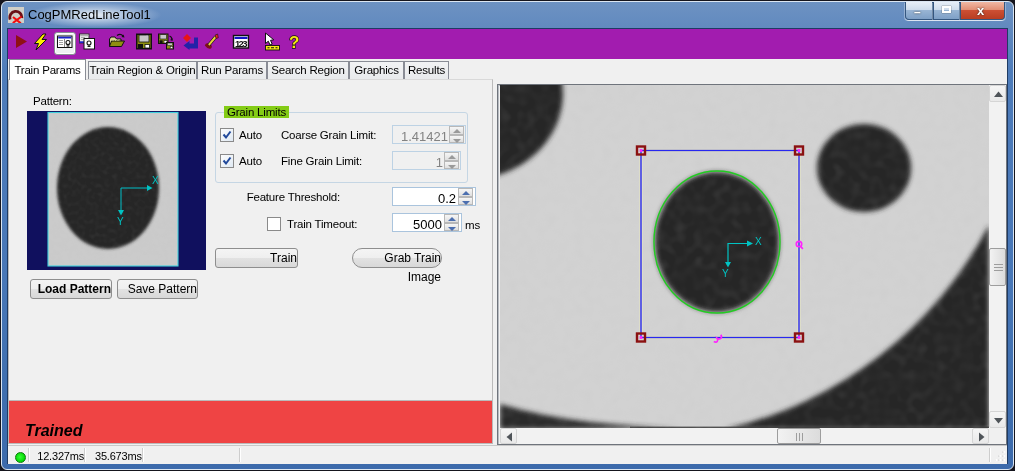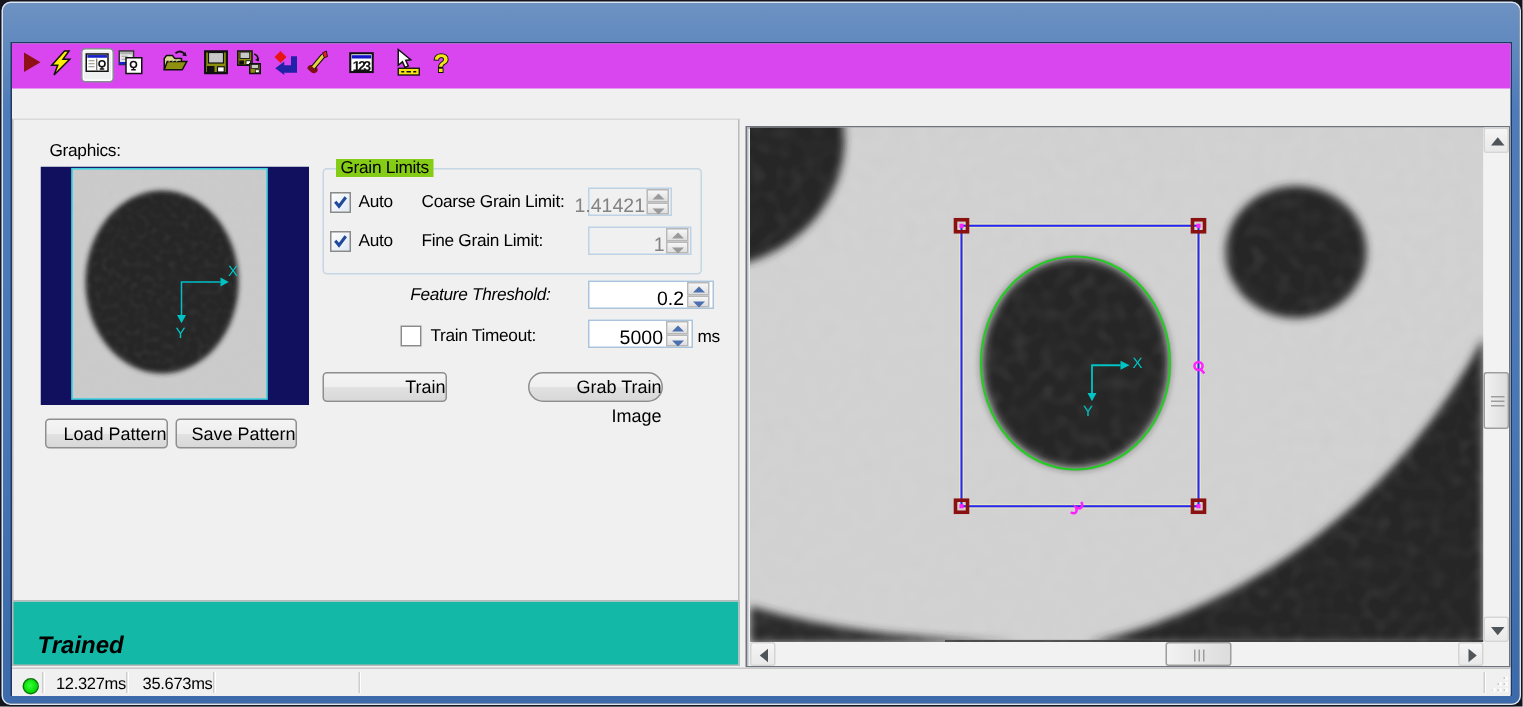--- a/index.html
+++ b/index.html
@@ -18,33 +18,33 @@
  box-shadow:0 1px 0 rgba(255,255,255,.55),-1px 1px 0 rgba(255,255,255,.3),1px 1px 0 rgba(255,255,255,.3);}
 #btnmin{left:905px;width:28px;border-radius:0 0 0 4px;
  background:linear-gradient(180deg,#e7eef7 0%,#cfdcec 45%,#98b4d4 50%,#7e9fc6 100%);}
 #btnmax{left:933px;width:27px;
  background:linear-gradient(180deg,#e7eef7 0%,#cfdcec 45%,#98b4d4 50%,#7e9fc6 100%);}
 #btnclose{left:960px;width:45px;border-radius:0 0 4px 0;
  background:linear-gradient(180deg,#f0b8a4 0%,#e28f75 45%,#cc4f33 50%,#b83d22 100%);}
 .glyph{position:absolute;color:#fff;font-weight:bold;text-shadow:0 0 2px #222;}
 #client{position:absolute;left:8px;top:29px;width:999px;height:434px;background:#f0f0f0;box-shadow:0 0 0 1px #1f3b63;}
 
-#toolbar{position:absolute;left:0;top:0;width:999px;height:30px;background:#d946ef;}
+#toolbar{position:absolute;left:0;top:0;width:999px;height:30px;background:#a21caf;}
 .ticon{position:absolute;top:5px;}
 #tbtnpressed{position:absolute;left:46px;top:3px;width:20px;height:21px;border:1px solid #878d93;
  border-radius:3px;background:#eef0f2;box-shadow:inset 0 0 0 1px #fff;}
 
 #tabrow{position:absolute;left:0;top:30px;width:485px;height:21px;}
 .tab{position:absolute;top:2px;height:18px;box-sizing:border-box;border:1px solid #898c95;border-bottom:none;
  background:linear-gradient(180deg,#f2f3f4,#e8eaec);text-align:center;font-size:11.5px;letter-spacing:-0.2px;line-height:17px;white-space:nowrap;overflow:hidden;}
 .tab.active{top:0;height:21px;background:#fff;z-index:3;line-height:20px;}
 
 #tabpage{position:absolute;left:0;top:50px;width:485px;height:322px;background:#f0f0f0;
  border:1px solid #bababa;box-sizing:border-box;z-index:2;border-top-color:#d9d9d9;}
-#trainedpanel{position:absolute;left:0;top:371px;width:485px;height:44px;background:#14b8a6;
+#trainedpanel{position:absolute;left:0;top:371px;width:485px;height:44px;background:#ef4444;
  border:1px solid #bababa;border-top:none;box-sizing:border-box;}
 #trained{position:absolute;left:16px;top:22px;font-size:16px;font-weight:bold;font-style:italic;}
 
 #statusbar{position:absolute;left:0;top:416px;width:999px;height:18px;background:#f0f0f0;
  border-top:1px solid #c8c8c8;}
 .sep{position:absolute;top:2px;height:14px;width:1px;background:#cdcdcd;border-right:1px solid #fff;}
 #greendot{position:absolute;left:7px;top:6px;width:11px;height:11px;border-radius:50%;
  background:radial-gradient(circle at 4px 4px,#39ff39,#00d800 70%,#00a800);border:1px solid #0a7a0a;box-sizing:border-box;}
 .stext{position:absolute;top:4px;font-size:11px;letter-spacing:-0.2px;}
 
@@ -79,20 +79,38 @@
 .arrdn{position:absolute;left:3px;top:3px;width:0;height:0;border:4px solid transparent;border-top:4px solid #4c6faf;border-bottom:none;}
 .arrup.gray{border-bottom-color:#9a9a9a;}
 .arrdn.gray{border-top-color:#9a9a9a;}
 .spin.dis{border-color:#bdd2e4;background:#f0f0f0;}
 .spin .val{font-size:13px;}
 #patsvg{image-rendering:auto;}
 </style></head>
 <body>
 <div id="win">
  <div id="frame"></div>
+ <div id="titlebar">
+  <div id="titleglow"></div>
+  <svg id="appicon" viewBox="0 0 16 16">
+    <rect x="0" y="0" width="16" height="16" fill="#d0cfc8"></rect>
+    <path d="M2.2,12.5 A 6,6 0 1 1 13.8,11" fill="none" stroke="#6b1016" stroke-width="2.8"></path>
+    <path d="M13.5,9.5 L4.8,16 M5,10 L12.8,16.3" stroke="#f20d0d" stroke-width="2.1" fill="none"></path>
+  </svg>
+  <span id="apptitle">CogPMRedLineTool1</span>
+  <div id="btnmin" class="capbtn">
+        <div class="glyph" style="left:8px;top:3px;font-size:12px">–</div>
+      </div>
+  <div id="btnmax" class="capbtn">
+        <div style="position:absolute;left:8px;top:4px;width:9px;height:7px;border:2px solid #fff;box-shadow:0 0 1px #333;box-sizing:border-box;"></div>
+      </div>
+  <div id="btnclose" class="capbtn">
+        <div class="glyph" style="left:16px;top:1px;font-size:13px;">x</div>
+      </div>
+ </div>
  <div id="client">
   <div id="toolbar">
     <div id="tbtnpressed"></div>
     <svg class="ticon" style="left:0;top:0;position:absolute;" width="310" height="30" viewBox="0 0 310 30">
       <g transform="translate(7,6)">
         <polygon points="1,0 12,6.5 1,13" fill="#8f1016"></polygon>
       </g>
       <g transform="translate(25,5)">
         <polygon points="10,0 1.5,9.5 5.5,9.5 3,16 13.5,5.5 9,5.5 13,0" fill="#ffee00" stroke="#111" stroke-width="1"></polygon>
       </g>
@@ -156,22 +174,30 @@
       <g transform="translate(256,4)">
         <path d="M1.5,0 L1.5,10.5 L4.3,8.2 L6,12 L8.2,11 L6.5,7.3 L9.8,6.8 Z" fill="#fff" stroke="#111" stroke-width="1"></path>
         <rect x="1.5" y="12.5" width="14" height="4.5" fill="#f5e613" stroke="#111" stroke-width="0.9"></rect>
         <path d="M3.5,14.8 h2 m1.5,0 h3 m1.5,0 h2" stroke="#111" stroke-width="1.1"></path>
       </g>
       <g transform="translate(282,5)">
         <text x="-1" y="14" font-size="17" font-weight="bold" fill="#f5e613" stroke="#111" stroke-width="1.3" paint-order="stroke">?</text>
       </g>
     </svg>
   </div>
+  <div id="tabrow">
+    <div class="tab active" style="left:1px;width:77px;">Train Params</div>
+    <div class="tab" style="left:80px;width:109px;">Train Region &amp; Origin</div>
+    <div class="tab" style="left:189px;width:70px;">Run Params</div>
+    <div class="tab" style="left:259px;width:82px;">Search Region</div>
+    <div class="tab" style="left:341px;width:55px;">Graphics</div>
+    <div class="tab" style="left:396px;width:45px;">Results</div>
+  </div>
   <div id="tabpage">
-    <label style="left:24px;top:15px;">Graphics:</label>
+    <label style="left:24px;top:15px;">Pattern:</label>
     <svg id="patsvg" style="position:absolute;left:18px;top:31px;" width="179" height="159" viewBox="0 0 179 159">
       <defs>
         <filter id="pb" x="-30%" y="-30%" width="160%" height="160%">
               <feGaussianBlur stdDeviation="1.8"></feGaussianBlur>
             </filter>
         <clipPath id="pclip">
               <rect x="21" y="1.5" width="130" height="153.5"></rect>
             </clipPath>
         <filter id="nz2" x="0" y="0" width="100%" height="100%">
           <feTurbulence type="fractalNoise" baseFrequency="0.22" numOctaves="1" seed="4" result="t"></feTurbulence>
@@ -188,30 +214,30 @@
       <g stroke="#00bfc8" stroke-width="1" fill="none">
         <path d="M94,99 L94,77 L120,77"></path>
       </g>
       <g fill="#00c3c3">
         <polygon points="120,74 125.5,77 120,80"></polygon>
         <polygon points="91,99 97,99 94,104.5"></polygon>
       </g>
       <text x="125" y="73" font-size="10" fill="#00c3c3">X</text>
       <text x="90" y="114" font-size="10" fill="#00c3c3">Y</text>
     </svg>
-    <div class="btn" style="left:21px;top:199px;width:82px;height:20px;line-height:19px;">Load Pattern</div>
+    <div class="btn" style="left:21px;top:199px;width:82px;height:20px;line-height:19px;font-weight:bold;">Load Pattern</div>
     <div class="btn" style="left:108px;top:199px;width:81px;height:20px;line-height:19px;">Save Pattern</div>
     <div class="gbox" style="left:206px;top:32px;width:253px;height:71px;"></div>
     <label style="left:215px;top:26px;background:#84cc16;padding:0 3px;">Grain Limits</label>
     <div class="cb" style="left:211px;top:48px;"><svg width="12" height="12" viewBox="0 0 12 12">
             <path d="M2.5,5.5 L5,8.5 L9.5,2.5" fill="none" stroke="#21499b" stroke-width="2"></path>
           </svg></div>
     <label style="left:230px;top:49px;">Auto</label>
     <label style="left:272px;top:49px;">Coarse Grain Limit:</label>
-    <div class="spin dis" style="left:383px;top:45px;width:56px;">
+    <div class="spin dis" style="left:383px;top:45px;width:74px;">
       <span class="val" style="color:#838383;right:17px;">1.41421</span>
       <div class="spinbtns" style="right:1px;top:0px;">
         <div class="spinbtn" style="top:0;">
               <i class="arrup gray"></i>
             </div>
         <div class="spinbtn" style="top:8.5px;">
               <i class="arrdn gray"></i>
             </div>
       </div>
     </div>
@@ -224,21 +250,21 @@
       <span class="val" style="color:#838383;right:17px;">1</span>
       <div class="spinbtns" style="right:1px;top:0px;">
         <div class="spinbtn" style="top:0;">
               <i class="arrup gray"></i>
             </div>
         <div class="spinbtn" style="top:8.5px;">
               <i class="arrdn gray"></i>
             </div>
       </div>
     </div>
-    <label style="right:125px;top:111px;font-style:italic;">Feature Threshold:</label>
+    <label style="right:152px;top:111px;">Feature Threshold:</label>
     <div class="spin" style="left:383px;top:107px;width:84px;">
       <span class="val" style="right:19px;">0.2</span>
       <div class="spinbtns" style="right:2px;top:0px;">
         <div class="spinbtn" style="top:0;">
               <i class="arrup"></i>
             </div>
         <div class="spinbtn" style="top:8.5px;">
               <i class="arrdn"></i>
             </div>
       </div>

